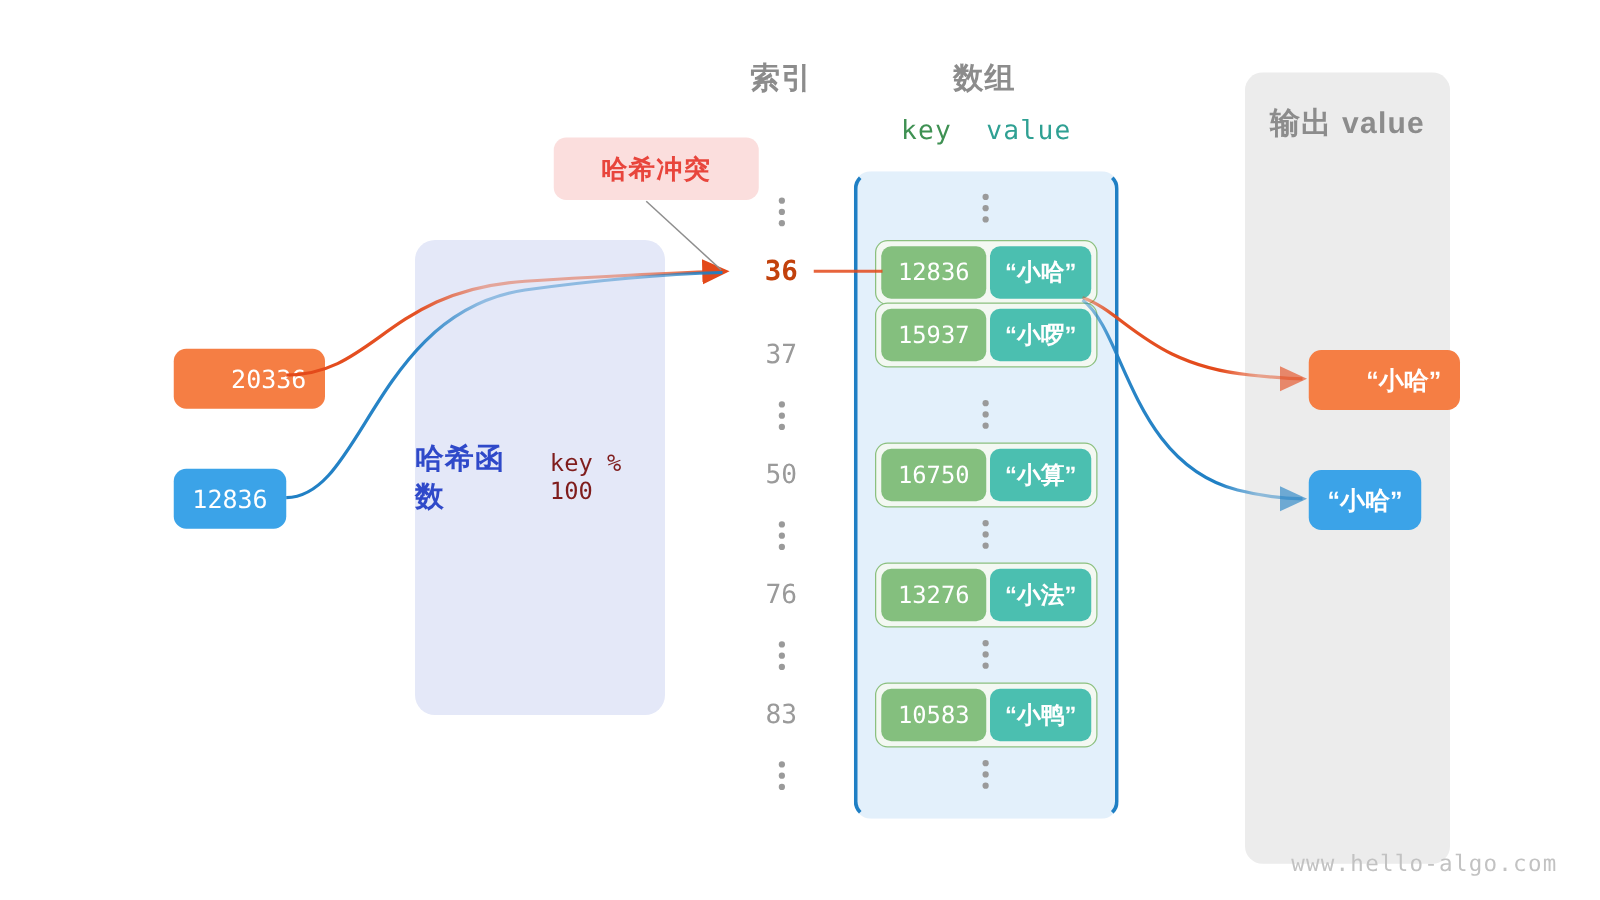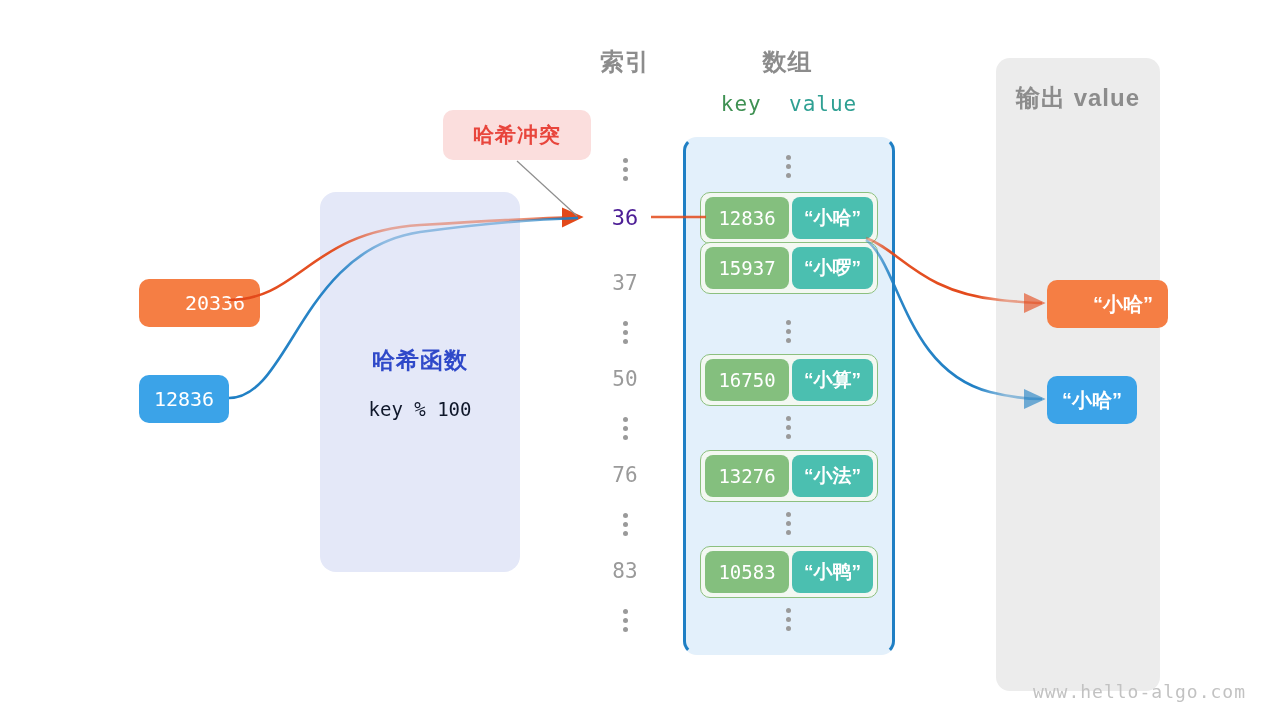--- a/index.html
+++ b/index.html
@@ -116,22 +116,22 @@
   .index-label {
     position: absolute;
     left: 575px;
     width: 100px;
     text-align: center;
     font-family: "DejaVu Sans Mono", "Liberation Mono", monospace;
     font-size: 21px;
     color: #9a9a9a;
   }
   .index-label.active {
-    color: #4c1d95;
-    font-weight: normal;
+    color: #c2410c;
+    font-weight: bold;
     font-size: 22px;
   }
   
   .vdots {
     position: absolute;
     width: 6px;
     display: flex;
     flex-direction: column;
     gap: 4px;
     align-items: center;
@@ -139,42 +139,41 @@
   .vdots i {
     display: block;
     width: 5px;
     height: 5px;
     border-radius: 50%;
     background: #9a9a9a;
   }
   
   #hash-box {
     position: absolute;
-    left: 320px;
+    left: 332px;
     top: 192px;
     width: 200px;
     height: 380px;
     background: #e4e8f8;
     border-radius: 16px;
     display: flex;
-    flex-direction: column;
     align-items: center;
     justify-content: center;
     gap: 22px;
   }
   #hash-box .hf-title {
     font-size: 23px;
     font-weight: bold;
     color: #2f49c9;
     letter-spacing: 1px;
   }
   #hash-box .hf-expr {
     font-family: "DejaVu Sans Mono", "Liberation Mono", monospace;
     font-size: 19px;
-    color: #0f172a;
+    color: #7f1d1d;
   }
   
   .pill {
     position: absolute;
     width: 90px;
     height: 48px;
     border-radius: 10px;
     display: flex;
     align-items: center;
     justify-content: center;
@@ -187,21 +186,21 @@
   .pill.blue   { background: #3ba3e8; }
   #in-key-0  { left: 139px; top: 279px; }
   #in-key-1  { left: 139px; top: 375px; }
   #out-val-0 { left: 1047px; top: 280px; }
   #out-val-1 { left: 1047px; top: 376px; }
   
   #collision-label {
     position: absolute;
     left: 443px;
     top: 110px;
-    width: 148px;
+    width: 164px;
     height: 50px;
     background: #fbdedd;
     border-radius: 10px;
     display: flex;
     align-items: center;
     justify-content: center;
     color: #e8453c;
     font-size: 21px;
     font-weight: bold;
     letter-spacing: 1px;

